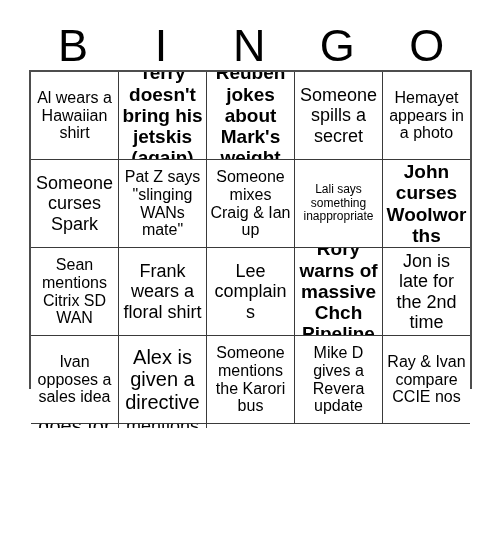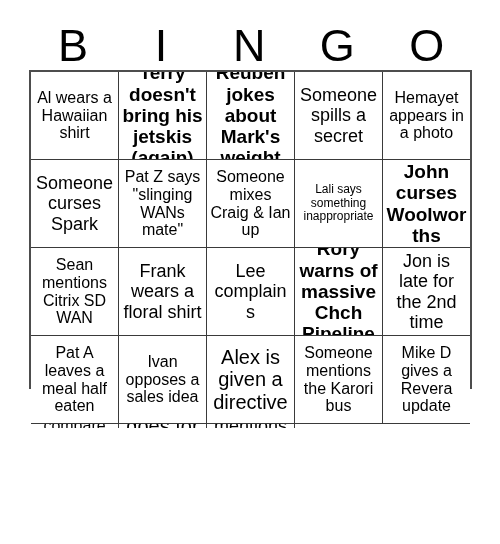--- a/index.html
+++ b/index.html
@@ -157,23 +157,20 @@
         <span class="cell-text fs-lg">Lee complains</span>
       </div>
     <div class="bingo-cell">
         <span class="cell-text fs-sm">Rory warns of massive Chch Pipeline</span>
       </div>
 
     <div class="bingo-cell">
         <span class="cell-text fs-lg">Jon is late for the 2nd time</span>
       </div>
     <div class="bingo-cell">
-        <span class="cell-text fs-md">Pat A leaves a meal half eaten</span>
-      </div>
-    <div class="bingo-cell">
         <span class="cell-text fs-md">Ivan opposes a sales idea</span>
       </div>
     <div class="bingo-cell">
         <span class="cell-text fs-xl">Alex is given a directive</span>
       </div>
 
     <div class="bingo-cell">
         <span class="cell-text fs-md">Someone mentions the Karori bus</span>
       </div>
     <div class="bingo-cell">

